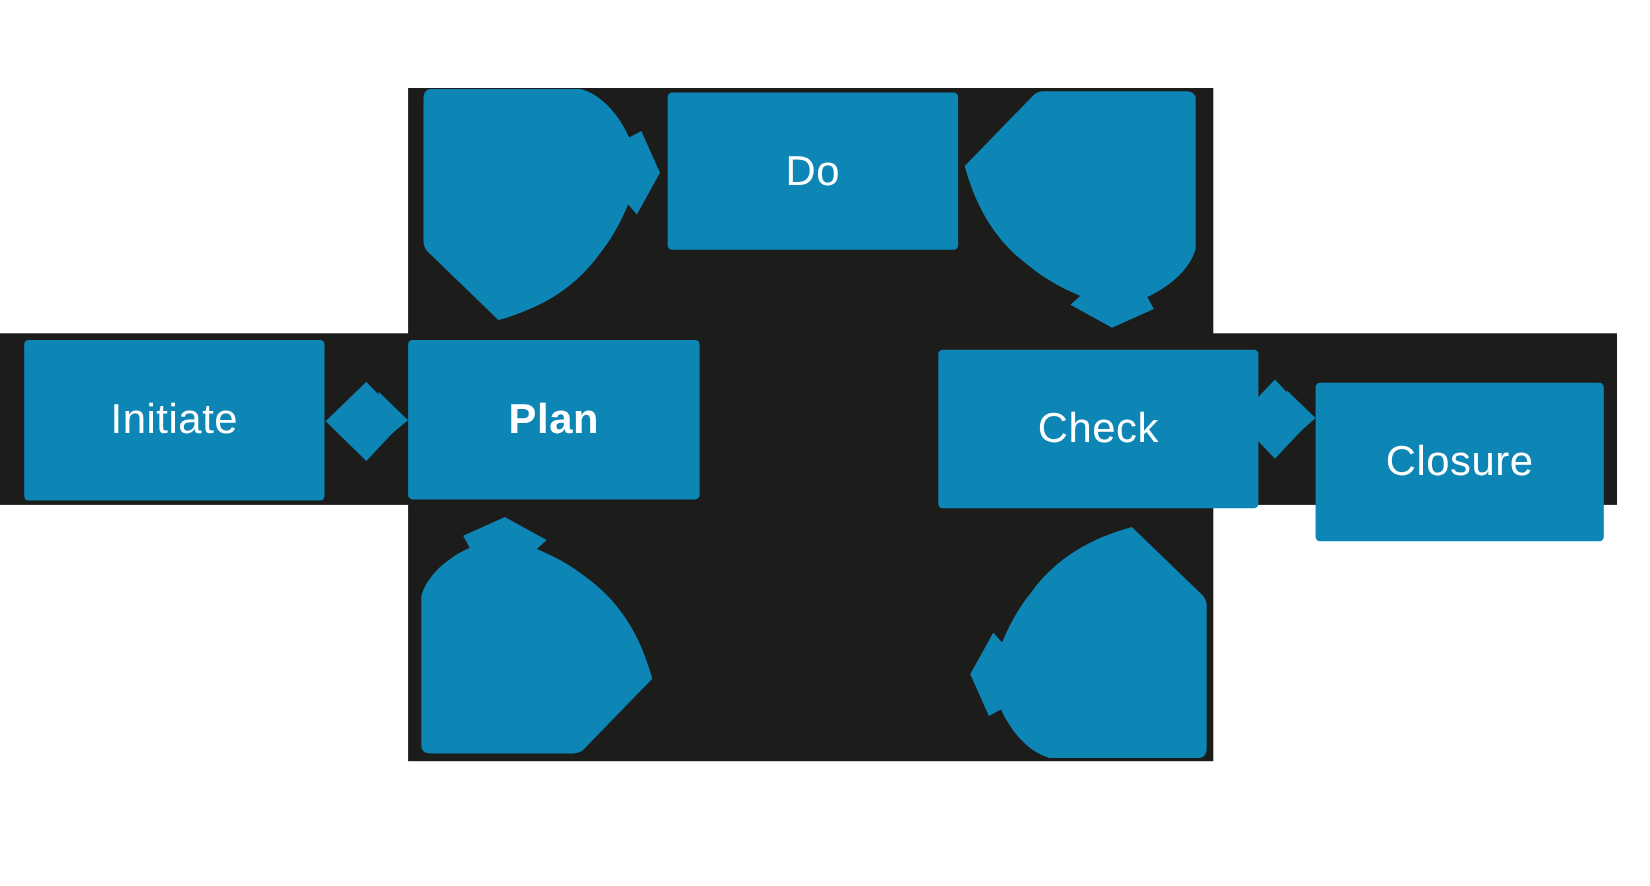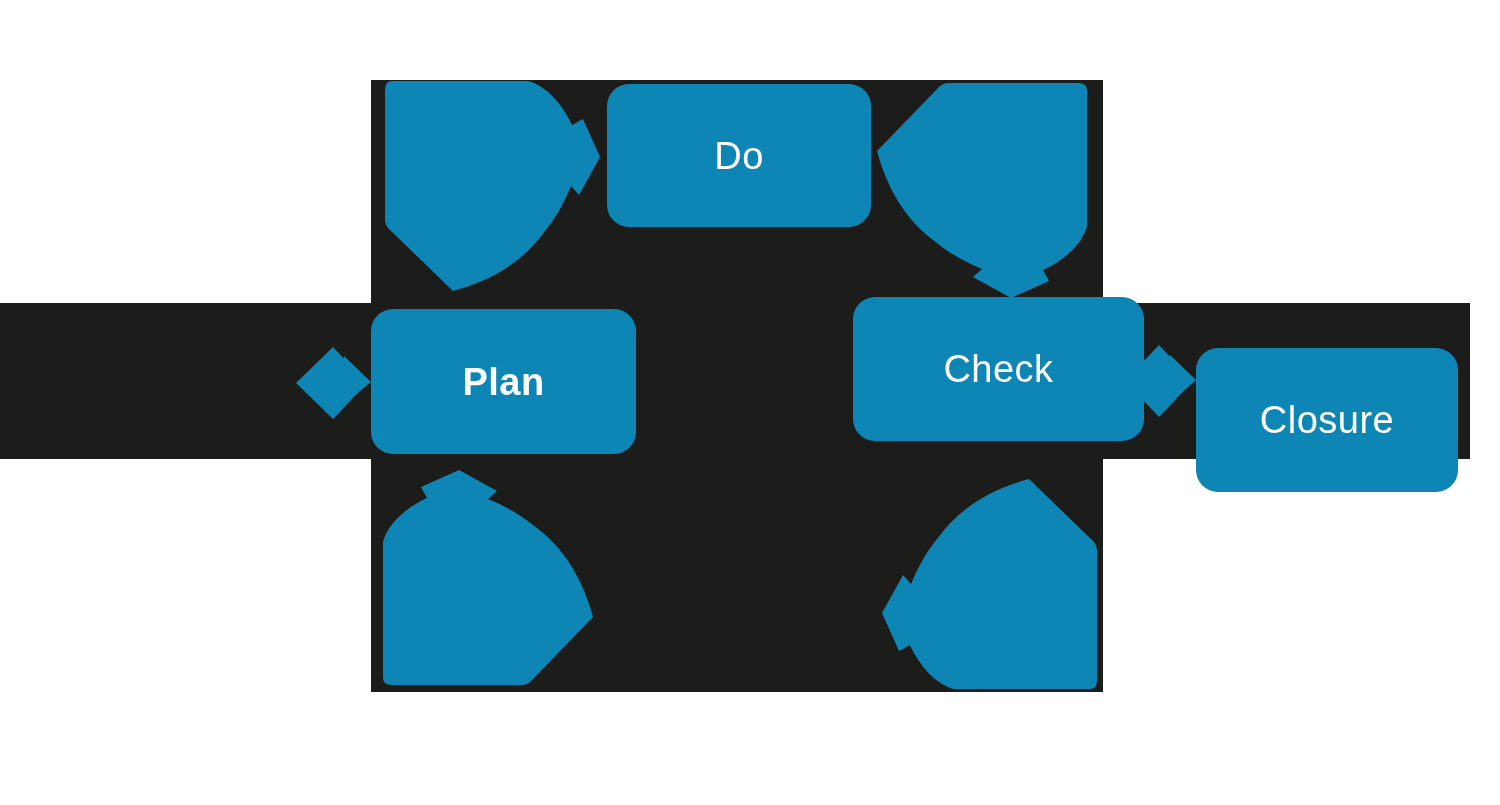--- a/index.html
+++ b/index.html
@@ -17,30 +17,30 @@
     font-family:"Liberation Sans", sans-serif;
   }
   .band{position:absolute;background:var(--band-black);}
   .band-h{left:0;top:303px;width:1470px;height:156px;}
   .band-v{left:371px;top:80px;width:732px;height:612px;}
   .shapes{position:absolute;left:0;top:0;width:1500px;height:805px;}
   .shapes .blue{fill:var(--shape-blue);}
   .node{
     position:absolute;
     background:var(--shape-blue);
-    border-radius:22px;
+    border-radius:4px;
     display:flex;align-items:center;justify-content:center;
     color:var(--label-text);
     font-size:38px;line-height:1;
     letter-spacing:0.5px;
   }
   .node-initiate {left:22px;  top:309px; width:273px; height:146px;}
   .node-plan     {left:371px; top:309px; width:265px; height:145px;font-weight:bold;}
   .node-do       {left:607px; top:84px;  width:264px; height:143px;}
-  .node-check    {left:853px; top:297px; width:291px; height:144px;}
+  .node-check    {left:853px; top:318px; width:291px; height:144px;}
   .node-closure  {left:1196px;top:310px; width:262px; height:144px;margin-top:38px;}
   .node-act      {left:607px; top:544px; width:266px; height:145px;}
 </style>
 </head>
 <body>
 
 <div class="stage">
 
   <div class="band band-h"></div>
   <div class="band band-v"></div>
@@ -57,20 +57,23 @@
     <use href="#cycarrow" class="blue" transform="translate(1100,690) rotate(180)"></use>
     <use href="#cycarrow" class="blue" transform="translate(382,688) rotate(-90)"></use>
 
     <polygon class="blue" points="344,356 371,382 344,404"></polygon>
     <polygon class="blue" points="296,383 333,347 367,383 333,419"></polygon>
 
     <polygon class="blue" points="1170,355 1196,380 1170,403"></polygon>
     <polygon class="blue" points="1125,381 1159,345 1193,381 1159,417"></polygon>
   </svg>
 
+  <div class="node node-initiate">
+    <span>Initiate</span>
+  </div>
   <div class="node node-plan">
     <span>Plan</span>
   </div>
   <div class="node node-do">
     <span>Do</span>
   </div>
   <div class="node node-check">
     <span>Check</span>
   </div>
   <div class="node node-closure">

